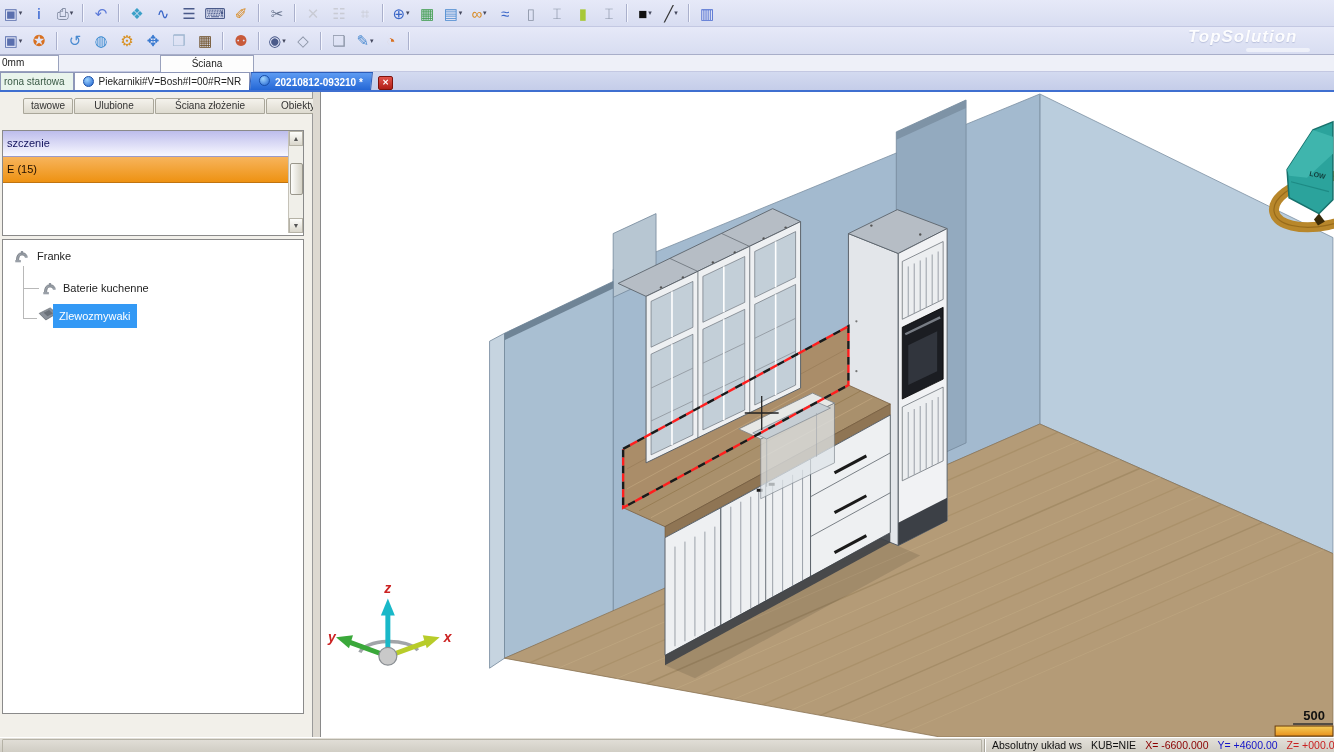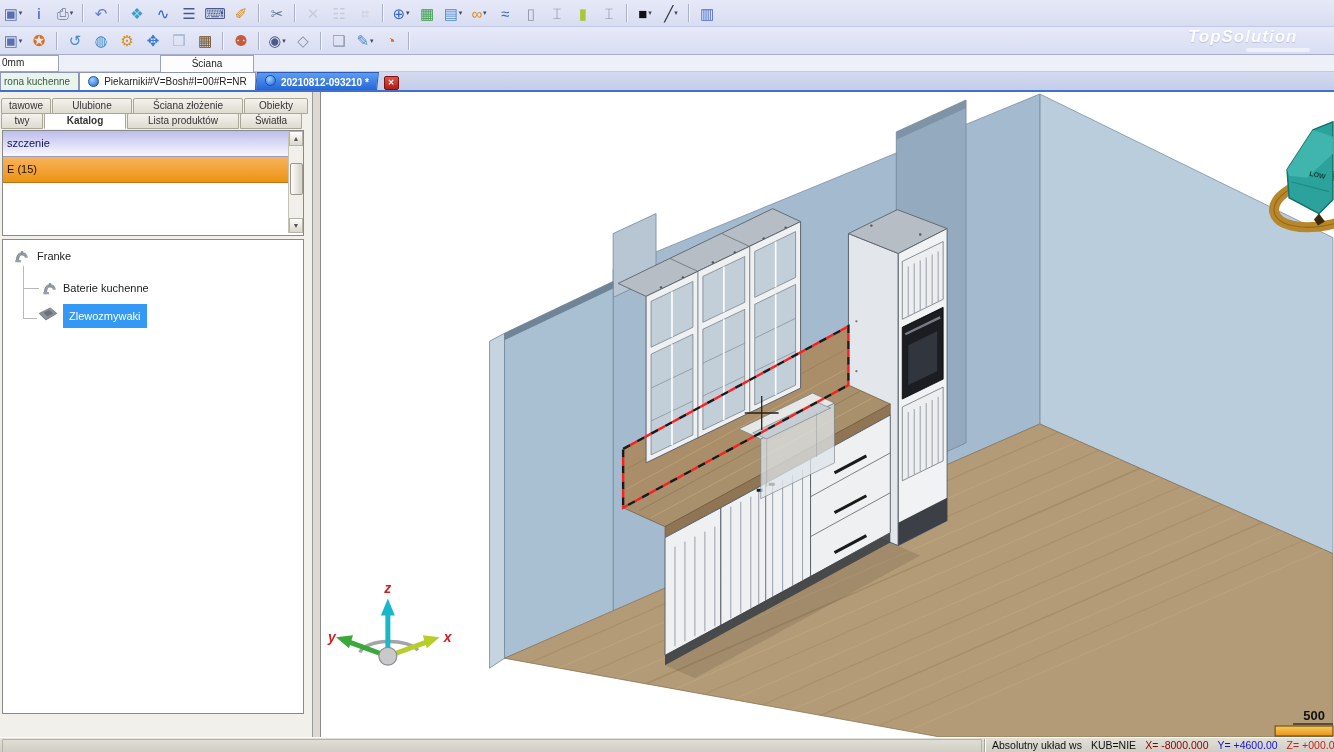--- a/index.html
+++ b/index.html
@@ -36,21 +36,21 @@
   .dtab.start{background:#e9f4ec;color:#3a5a46;padding-left:3px;}
   .dtab.active{background:linear-gradient(#5d9bf2,#2467d6);color:#fff;font-weight:bold;
       border-color:#2b5cb8;transform:skewX(-6deg);}
   .dtab.active .lbl{transform:skewX(6deg);display:inline-block;}
   .appdot{display:inline-block;width:9px;height:9px;border-radius:50%;
       background:radial-gradient(circle at 35% 30%,#9fd4ff,#1f63d0);margin-right:5px;border:1px solid #1a4fa8;}
   .closebtn{width:13px;height:12px;margin-left:6px;background:linear-gradient(#e0524a,#b01e16);
       border:1px solid #7e120c;border-radius:2px;color:#fff;font-size:8px;line-height:12px;text-align:center;font-weight:bold;}
   
   .sidebar{position:absolute;top:92px;left:0;width:312px;height:645px;background:#f2f0ea;border-right:1px solid #9a9a9a;}
-  .sbtabs{position:absolute;left:1px;width:308px;height:15px;display:flex;gap:1px;}
+  .sbtabs{position:absolute;left:1px;width:308px;height:15px;display:flex;gap:1px;padding-left:22px;}
   .sbtab{height:14px;background:linear-gradient(#f4f2ec,#dedbd0);border:1px solid #aaa79a;border-radius:2px 2px 0 0;
       font-size:10px;color:#333;text-align:center;line-height:13px;overflow:hidden;white-space:nowrap;}
   .sbtab.active{background:#fff;font-weight:bold;border-bottom-color:#fff;}
   .catlist{position:absolute;left:2px;top:38px;width:300px;height:104px;background:#fff;border:1px solid #8a8a8a;}
   .catitem{height:25px;background:linear-gradient(#bdbdec,#f8f8ff);border-bottom:1px solid #9a9ac8;
       font-size:11px;color:#14145e;line-height:25px;padding-left:4px;overflow:hidden;white-space:nowrap;}
   .catitem.sel{background:linear-gradient(#f7b45c,#ee9212);color:#201000;border-bottom-color:#c07410;}
   .vscroll{position:absolute;right:0;top:0;width:14px;height:102px;background:#f0efe9;border-left:1px solid #c5c2b8;}
   .vbtn{height:13px;font-size:7px;color:#555;text-align:center;line-height:13px;background:linear-gradient(#fdfdfb,#dad7cc);border:1px solid #b5b2a6;}
   .vthumb{position:absolute;left:1px;top:32px;width:11px;height:30px;background:linear-gradient(90deg,#fdfdfb,#d5d2c6);border:1px solid #9a978c;border-radius:2px;}
@@ -224,45 +224,39 @@
 
 <div class="watermark"><span>TopSolution</span><span class="sub"></span></div>
 
 <div class="ctx">
   <div class="field">0mm</div>
   <div class="wtab">Ściana</div>
 </div>
 
 <div class="doctabs">
   <div class="dtab start">
-      <span class="lbl">rona kuchenne</span>
+      <span class="lbl">rona startowa</span>
     </div>
   <div class="dtab">
       <span class="appdot"></span>
       <span class="lbl">Piekarniki#V=Bosh#I=00#R=NR</span>
     </div>
   <div class="dtab active">
       <span class="lbl"><span class="appdot"></span><span>20210812-093210 *</span></span>
     </div>
   <div class="closebtn">✕</div>
 </div>
 
 <div class="sidebar">
   <div class="sbtabs" style="top:6px;">
     <div class="sbtab" style="width:48px;">tawowe</div>
     <div class="sbtab" style="width:78px;">Ulubione</div>
     <div class="sbtab" style="width:108px;">Ściana złożenie</div>
     <div class="sbtab" style="width:62px;">Obiekty</div>
   </div>
-  <div class="sbtabs" style="top:21px;">
-    <div class="sbtab" style="width:40px;">twy</div>
-    <div class="sbtab active" style="width:80px;">Katalog</div>
-    <div class="sbtab" style="width:110px;">Lista produktów</div>
-    <div class="sbtab" style="width:60px;">Światła</div>
-  </div>
 
   <div class="catlist">
     <div class="catitem" style="width:284px;">szczenie</div>
     <div class="catitem sel" style="width:284px;">E (15)</div>
     <div class="vscroll">
       <div class="vbtn">▲</div>
       <div class="vthumb"></div>
       <div class="vbtn" style="position:absolute;bottom:0;width:12px;">▼</div>
     </div>
   </div>
@@ -292,21 +286,21 @@
         </svg>
     </span>
     <span class="treelabel" style="left:60px;top:42px;">Baterie kuchenne</span>
 
     <span class="ticon" style="left:34px;top:66px;">
       <svg width="22" height="17" viewBox="0 0 20 14">
           <polygon points="2,6 12,1 18,6 8,12" fill="#8a9099" stroke="#5a6068" stroke-width="0.6"></polygon>
           <polygon points="6,5.5 11,3 14.5,6 9.5,8.5" fill="#6a7078"></polygon>
         </svg>
     </span>
-    <span class="treesel" style="left:60px;top:64px;text-align:center;">Zlewozmywaki</span>
+    <span class="treesel" style="left:50px;top:64px;text-align:center;">Zlewozmywaki</span>
   </div>
 
 </div>
 
 <div class="splitter"></div>
 
 <div class="viewport">
 <svg width="1013" height="645" viewBox="0 0 1014 647">
   <defs>
     <clipPath id="clipFloor">
@@ -516,15 +510,15 @@
     <line x1="974" y1="634" x2="1014" y2="634" stroke="#333" stroke-width="1.5"></line>
     <rect x="956" y="636" width="58" height="10" fill="url(#gradScale)" stroke="#6b3f0e" stroke-width="1"></rect>
   </g>
 </svg>
 </div>
 
 <div class="statusbar">
   <div class="stleft"></div>
   <div class="stgroove"></div>
   <div class="stright">
-    <span>Absolutny układ ws</span><span>KUB=NIE</span><span style="color: rgb(139, 0, 0);">X= -8000.000</span><span style="color: rgb(20, 20, 200);">Y= +4600.00</span><span style="color: rgb(200, 32, 32);">Z= +000.000</span>
+    <span>Absolutny układ ws</span><span>KUB=NIE</span><span style="color: rgb(139, 0, 0);">X= -6600.000</span><span style="color: rgb(20, 20, 200);">Y= +4600.00</span><span style="color: rgb(200, 32, 32);">Z= +000.000</span>
   </div>
 </div>
 
 </body></html>

